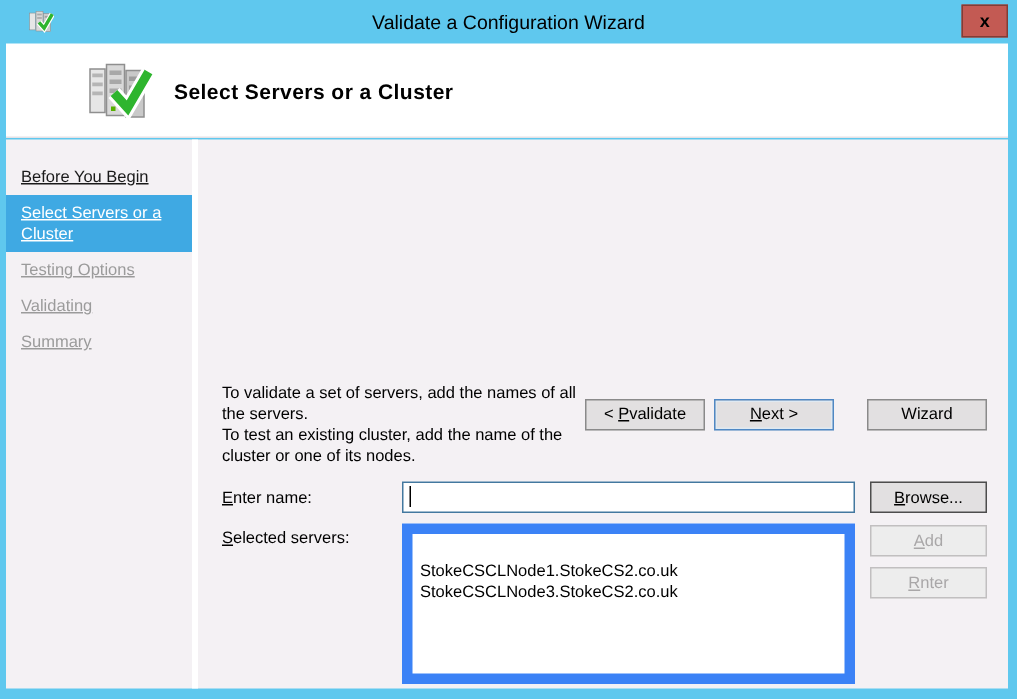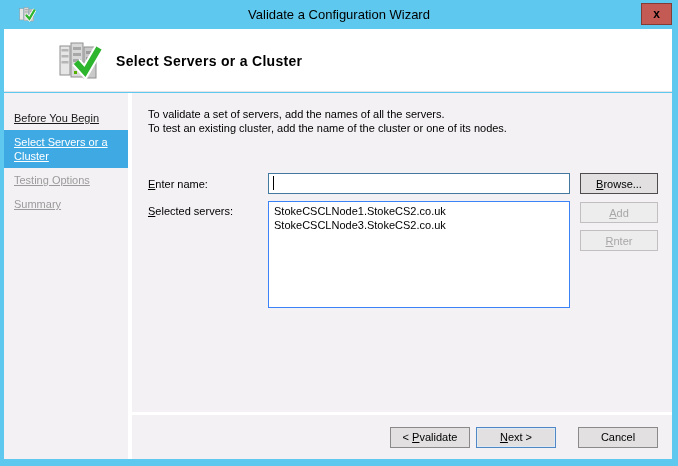--- a/index.html
+++ b/index.html
@@ -46,21 +46,21 @@
     background:#f4f1f4; display:flex;
   }
   .sidebar{ width:124px; padding-top:13px; }
   .side-item{
     padding:5px 8px 5px 10px; line-height:14px; color:#1a1a1a; cursor:default;text-decoration:underline;
   }
   .side-item.pending{ color:#9b9b9b; }
   .side-item.active{ background:#3fa9e3; color:#ffffff; }
   .vsep{ width:4px; background:#ffffff; }
 
-  .right-col{ flex:1; display:flex; flex-direction:column; }
+  .right-col{ flex:1; display:flex; flex-direction:row;align-items:center; }
   .content{ position:relative; flex:1; }
   .hsep{ height:3px; background:#ffffff; }
   .footer{
     height:44px; display:flex; align-items:center; justify-content:flex-end;
     padding-right:14px; gap:6px;
   }
 
   .instructions{ padding:14px 0 0 16px; line-height:14px; }
 
   .form-label{ position:absolute; left:16px; }
@@ -74,21 +74,21 @@
   .textbox{
     width:100%; height:100%; background:#ffffff;
     border:1px solid #43789f; font:11px "Liberation Sans",sans-serif; padding:2px 4px;
   }
   .caret{
     position:absolute; left:5px; top:3px; width:1px; height:14px; background:#000;
   }
 
   .listbox{
     position:absolute; left:136px; top:108px; width:302px; height:107px;
-    background:#ffffff; border:1px solid #3b82f6; padding:2px 0; overflow:hidden;
+    background:#ffffff; border:7px solid #3b82f6; padding:18px 0; overflow:hidden;
   }
   .list-item{ padding:0 5px; line-height:14px; white-space:nowrap; }
 
   .btn{
     background:#e2e0e1; border:1px solid #8a8a8a; font-size:11px; color:#000;
     display:flex; align-items:center; justify-content:center; cursor:pointer;
     font-family:"Liberation Sans",sans-serif;
   }
   .side-btn{ position:absolute; left:448px; width:78px; height:21px; }
   .btn-browse{ top:80px; border-color:#4d4d4d; }
@@ -150,20 +150,23 @@
     <div class="side-item done">
           <span>Before You Begin</span>
         </div>
         <div class="side-item active">
           <span>Select Servers or a Cluster</span>
         </div>
         <div class="side-item pending">
           <span>Testing Options</span>
         </div>
         <div class="side-item pending">
+          <span>Validating</span>
+        </div>
+        <div class="side-item pending">
           <span>Summary</span>
         </div>
       </div>
 
     <div class="vsep"></div>
 
     <div class="right-col">
 
       <div class="content">
 
@@ -206,19 +209,19 @@
 
       <div class="hsep"></div>
 
       <div class="footer">
         <div class="btn btn-previous"><span>&lt; </span>&nbsp;<span class="u">P</span><span>validate</span></div>
         <div class="btn btn-next">
             <span class="u">N</span>
             <span>ext &gt;</span>
           </div>
         <div class="btn btn-cancel">
-            <span>Cancel</span>
+            <span>Wizard</span>
           </div>
       </div>
 
     </div>
   </div>
 </div>
 
 </body></html>

